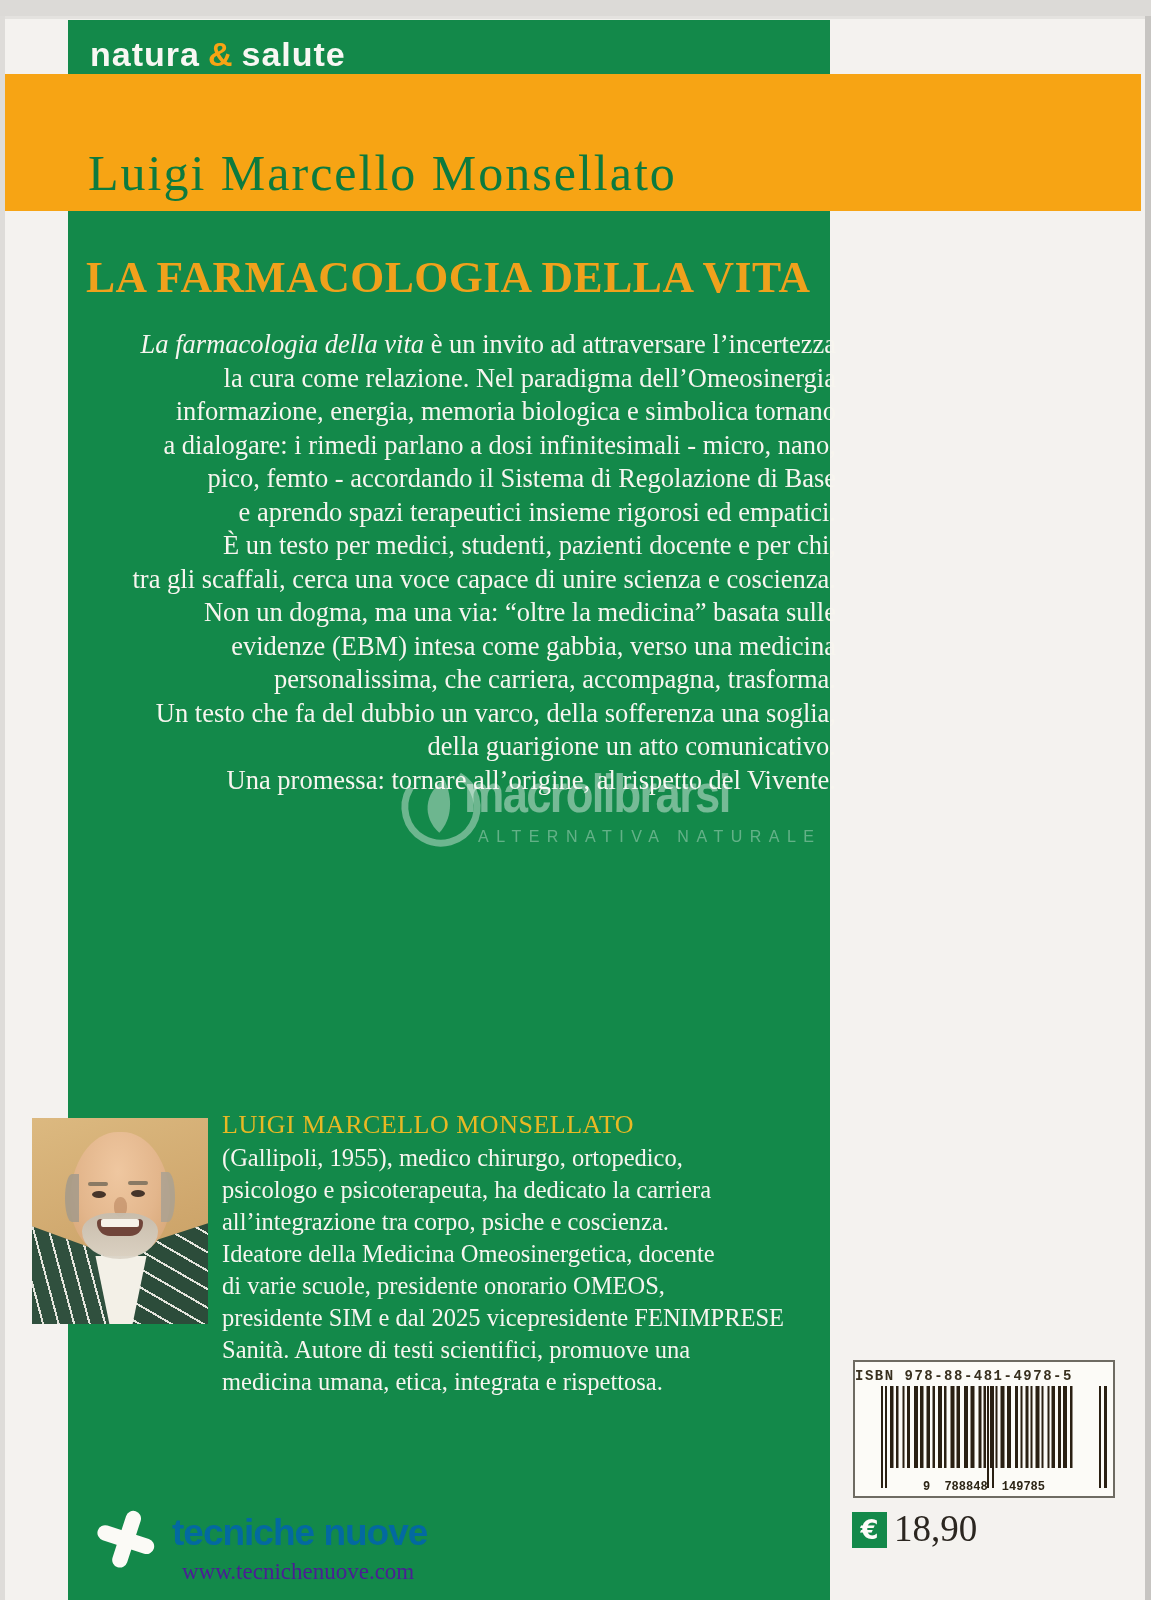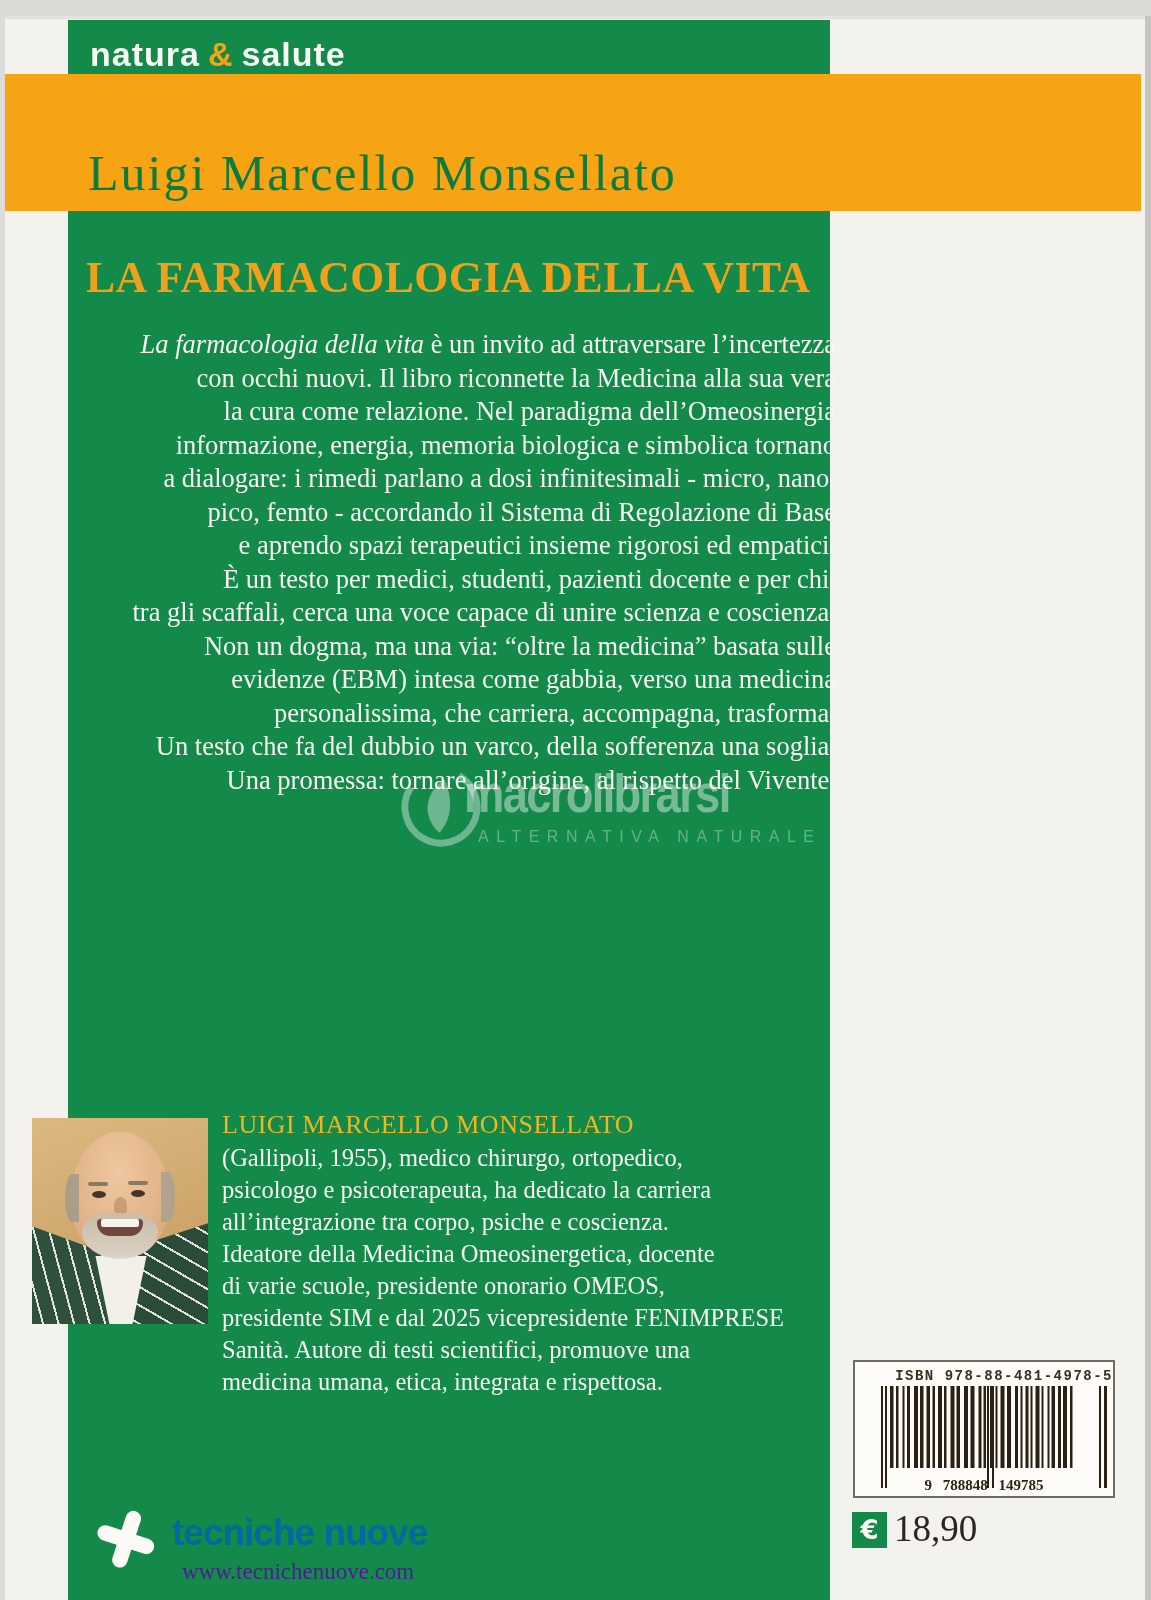--- a/index.html
+++ b/index.html
@@ -53,55 +53,55 @@
   .bio{position:absolute;left:222px;top:1126px;width:612px;font-size:24.5px;line-height:32px;color:#f7f5ef;}
   .bio .line{white-space:nowrap;}
 
   
   .publisher-logo{position:absolute;left:94px;top:1490px;width:64px;height:66px;}
   .publisher-name{position:absolute;left:172px;top:1496px;font-family:"Liberation Sans",sans-serif;font-weight:bold;font-size:37px;letter-spacing:-1px;color:#0369a1;white-space:nowrap;}
   .publisher-url{position:absolute;left:182px;top:1543px;font-size:23px;color:#4c1d95;white-space:nowrap;}
 
   
   .barcode-box{position:absolute;left:853px;top:1344px;width:262px;height:138px;background:#fcfbf7;border:2px solid #6e6b62;box-sizing:border-box;}
-  .isbn{position:absolute;top:6px;left:0;width:100%;text-align:right;font-family:"Liberation Mono",monospace;font-weight:bold;font-size:14px;letter-spacing:1.5px;color:#38301f;}
+  .isbn{position:absolute;top:6px;left:0;width:100%;text-align:left;font-family:"Liberation Mono",monospace;font-weight:bold;font-size:14px;letter-spacing:1.5px;color:#38301f;}
   .bars{position:absolute;left:26px;top:24px;fill:#2a2013;}
-  .ean-num{position:absolute;bottom:2px;left:0;width:100%;text-align:center;font-family:Liberation Serif, serif;font-weight:bold;font-size:15px;word-spacing:7px;color:#2c2415;}
+  .ean-num{position:absolute;bottom:2px;left:0;width:100%;text-align:center;font-family:Liberation Mono, monospace;font-weight:bold;font-size:12px;word-spacing:7px;color:#2c2415;}
   .euro-badge{position:absolute;left:852px;top:1496px;width:35px;height:36px;background:var(--green,#13894a);color:#fdfcf9;font-family:"DejaVu Sans",sans-serif;font-size:26px;font-weight:bold;display:flex;align-items:center;justify-content:center;}
   .price{position:absolute;left:894px;top:1491px;font-size:37px;color:#2b2620;white-space:nowrap;}
 </style>
 </head>
 <body>
 
 <div class="page">
 
   <div class="green-panel"></div>
   <div class="orange-band"></div>
 
   <div class="series"><span>natura</span><span class="amp">&amp;</span><span>salute</span></div>
 
   <div class="band-author">Luigi Marcello Monsellato</div>
 
   <div class="title">LA FARMACOLOGIA DELLA VITA</div>
 
   <div class="blurb">
     <div class="line"><span class="it">La farmacologia della vita</span><span> è un invito ad attraversare l’incertezza</span></div>
     <div>
-        <div class="line">con occhi nuovi. Il libro riconnette la Medicina alla sua vera</div>
         <div class="line">la cura come relazione. Nel paradigma dell’Omeosinergia</div>
         <div class="line">informazione, energia, memoria biologica e simbolica tornano</div>
         <div class="line">a dialogare: i rimedi parlano a dosi infinitesimali - micro, nano,</div>
         <div class="line">pico, femto - accordando il Sistema di Regolazione di Base</div>
         <div class="line">e aprendo spazi terapeutici insieme rigorosi ed empatici.</div>
         <div class="line">È un testo per medici, studenti, pazienti docente e per chi,</div>
         <div class="line">tra gli scaffali, cerca una voce capace di unire scienza e coscienza.</div>
         <div class="line">Non un dogma, ma una via: “oltre la medicina” basata sulle</div>
         <div class="line">evidenze (EBM) intesa come gabbia, verso una medicina</div>
         <div class="line">personalissima, che carriera, accompagna, trasforma.</div>
         <div class="line">Un testo che fa del dubbio un varco, della sofferenza una soglia,</div>
+        <div class="line">della guarigione un atto comunicativo.</div>
         <div class="line">Una promessa: tornare all’origine, al rispetto del Vivente.</div>
       </div>
   </div>
 
   <div class="watermark">
     <svg class="wm-leaf" viewBox="0 0 100 100">
       <circle cx="50" cy="50" r="42" fill="none" stroke="#ffffff" stroke-width="8" stroke-dasharray="200 64" transform="rotate(-60 50 50)"></circle>
       <path d="M48 80 C28 62 30 34 54 18 C64 40 63 64 48 80 Z" fill="#ffffff"></path>
     </svg>
     <div class="wm-brand">macrolibrarsi</div>

